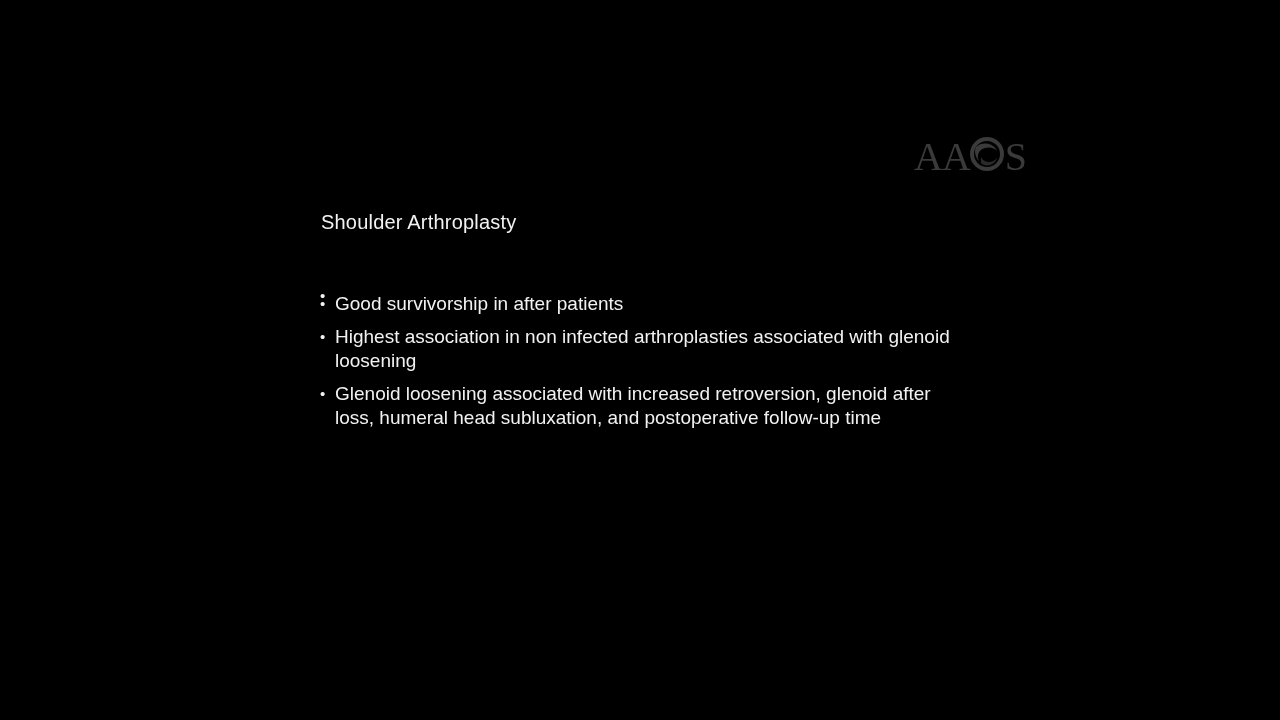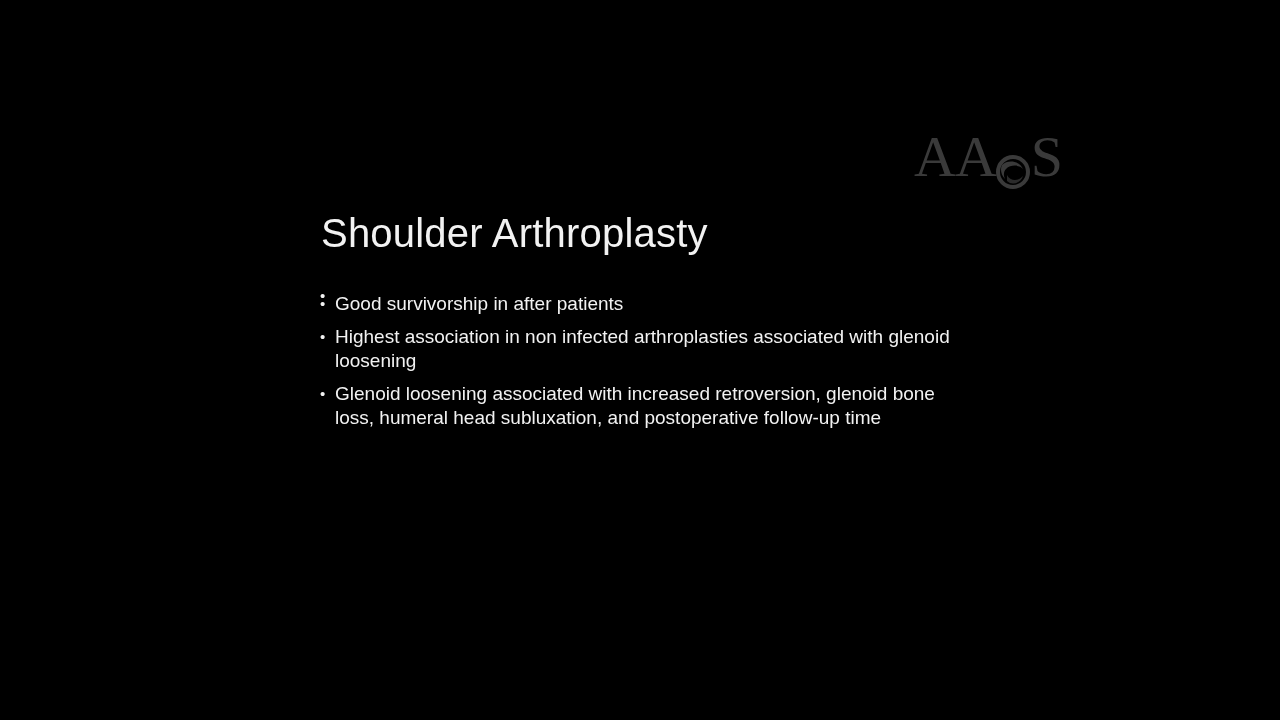--- a/index.html
+++ b/index.html
@@ -15,41 +15,41 @@
       width: 1280px;
       height: 720px;
       background: #000000;
     }
     .logo {
       position: absolute;
       left: 914px;
       top: 134px;
       height: 46px;
       display: flex;
-      align-items: flex-end;
+      align-items: flex-start;
       font-family: "Liberation Serif", "DejaVu Serif", serif;
-      font-size: 58px;
+      font-size: 40px;
       color: #3a3a3a;
       letter-spacing: -1px;
       line-height: 46px;
     }
     .logo .swirl {
       display: inline-block;
       width: 34px;
       height: 34px;
       margin: 0 1px 0 0;
       position: relative;
       top: 1px;
     }
     .title {
       position: absolute;
       left: 321px;
       top: 211px;
       font-family: "Liberation Sans", "DejaVu Sans", sans-serif;
-      font-size: 40px;
+      font-size: 20px;
       font-weight: 300;
       color: #f2f2f2;
       letter-spacing: 0.2px;
       white-space: nowrap;
     }
     .bullets {
       position: absolute;
       left: 320px;
       top: 284px;
       width: 650px;
@@ -99,17 +99,17 @@
     <li>
       <span class="dot">•</span>
       <span>Good survivorship in after patients</span>
     </li>
     <li>
       <span class="dot">•</span>
       <span>Highest association in non infected arthroplasties associated with glenoid loosening</span>
     </li>
     <li>
       <span class="dot">•</span>
-      <span>Glenoid loosening associated with increased retroversion, glenoid bone loss, humeral head subluxation, and postoperative follow-up time</span>
+      <span>Glenoid loosening associated with increased retroversion, glenoid after loss, humeral head subluxation, and postoperative follow-up time</span>
     </li>
   </ul>
 
 </div>
 
 </body></html>

